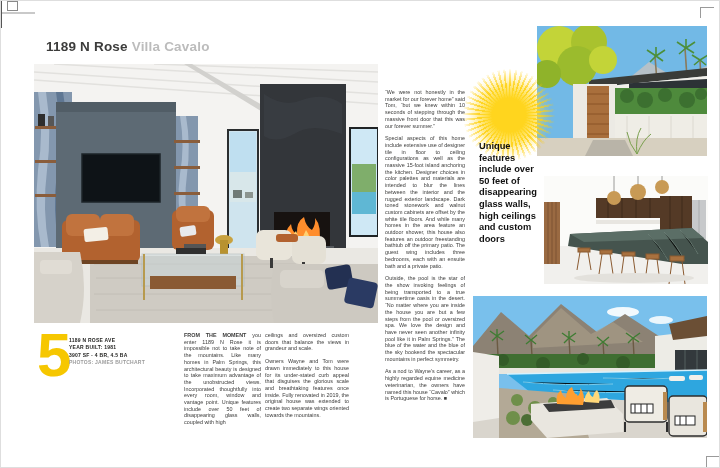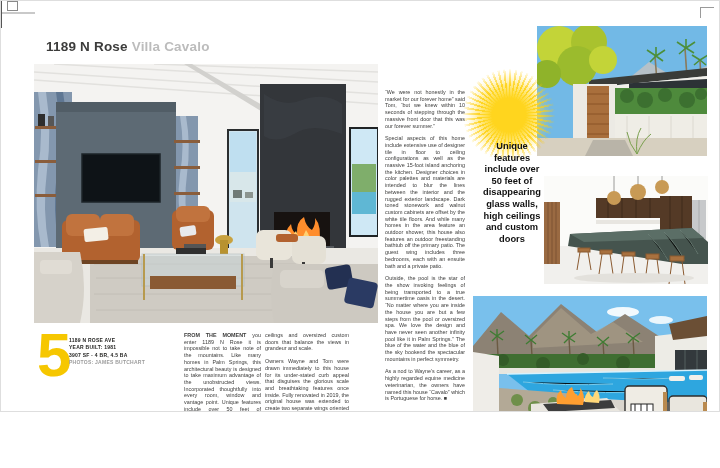--- a/index.html
+++ b/index.html
@@ -1,17 +1,17 @@
 <!DOCTYPE html>
 <html><head>
 <meta charset="utf-8">
 <style>
   html,body{margin:0;padding:0;background:#fff;}
   #page{
-    position:relative;width:720px;height:412px;background:#ffffff;
+    position:relative;width:720px;height:468px;background:#ffffff;
     font-family:"Liberation Sans",sans-serif;color:#3c3c3b;
     border:1px solid #dedede;box-sizing:border-box;overflow:hidden;
   }
   .abs{position:absolute;}
 
   
   #spread-title{left:45px;top:38px;font-size:13.5px;font-weight:bold;letter-spacing:.2px;}
   #spread-title .t2{color:#bcbcbc;}
 
   
@@ -32,21 +32,21 @@
 
   
   #sun{
     left:462px;top:68px;width:92px;height:92px;border-radius:50%;
     background:
       radial-gradient(circle at 50% 50%, #ffd51e 0 26%, rgba(255,216,40,.85) 34%, rgba(255,223,80,0) 68%),
       repeating-conic-gradient(rgba(255,205,10,.95) 0deg 3deg, rgba(255,205,10,0) 3deg 7.5deg);
     -webkit-mask:radial-gradient(circle,#000 0 46%,rgba(0,0,0,.55) 60%,transparent 72%);
             mask:radial-gradient(circle,#000 0 46%,rgba(0,0,0,.55) 60%,transparent 72%);
   }
-  #callout{left:478px;top:140px;width:66px;font-size:9.3px;line-height:11.6px;font-weight:bold;color:#111;text-align:center;}
+  #callout{left:478px;top:140px;width:66px;font-size:9.3px;line-height:11.6px;font-weight:bold;color:#111;}
   #mark-tl-box{left:6px;top:0;width:9px;height:8px;border:1px solid #8a8a8a;}
   #mark-tl-tick{left:0;top:0;width:1px;height:27px;background:#555;}
   #mark-tl-micro{left:1px;top:11px;width:33px;height:2px;background:#c9c9c9;}
   #mark-tr{left:699px;top:6px;width:13px;height:10px;border-left:1px solid #9a9a9a;border-top:1px solid #9a9a9a;}
   #mark-br{left:705px;top:455px;width:13px;height:10px;border-left:1px solid #9a9a9a;border-top:1px solid #9a9a9a;}
 </style>
 </head>
 <body>
 
 <div id="page">

